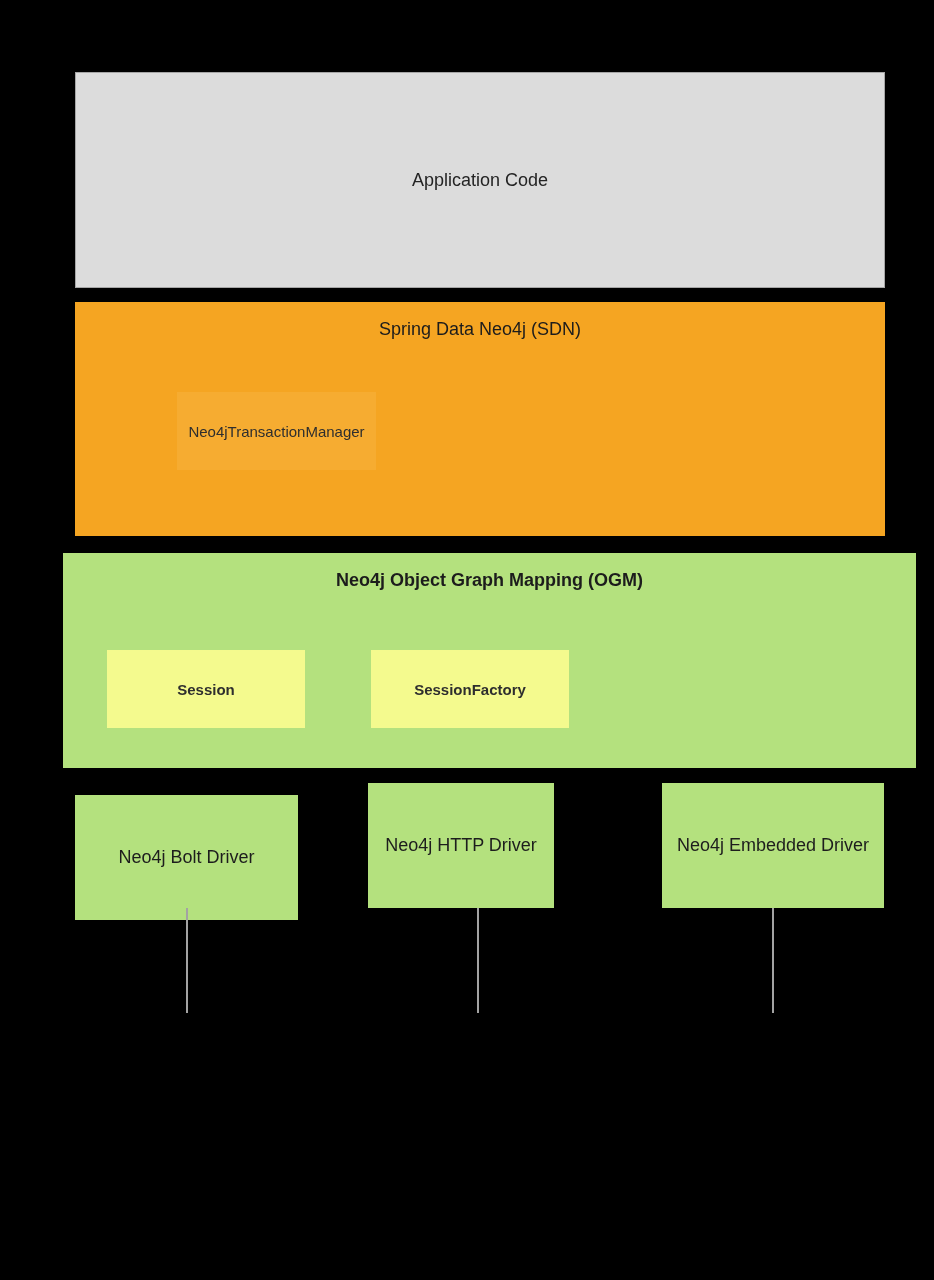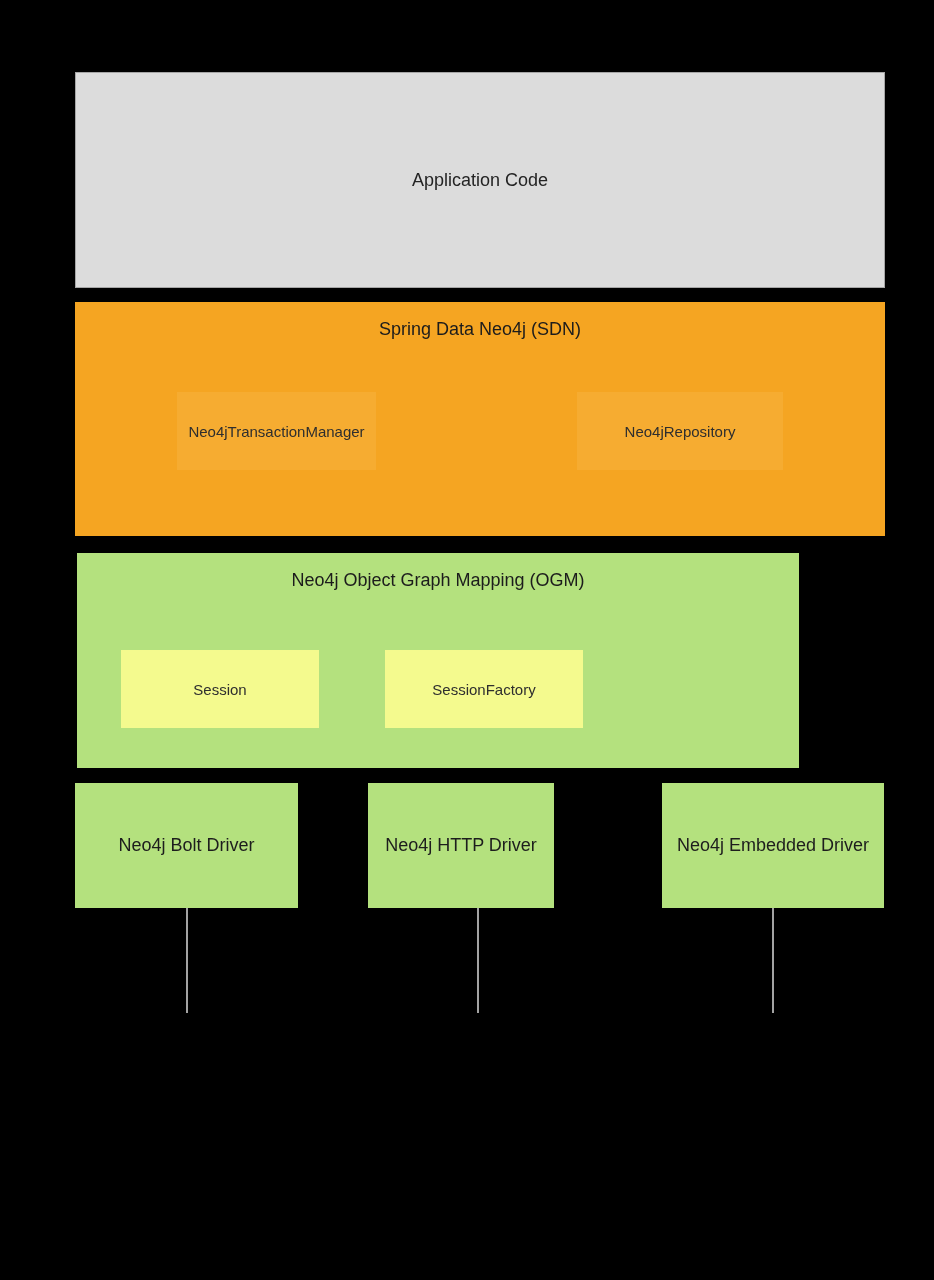--- a/index.html
+++ b/index.html
@@ -49,21 +49,21 @@
     font-size: 15px;
     color: #2e2e2e;
   }
   
   #app-box    { left: 75px;  top: 72px;   width: 810px; height: 216px; }
   
   #sdn-box    { left: 75px;  top: 302px;  width: 810px; height: 234px; background: #f5a522; padding-left: 36px; }
   #sdn-comp-0 { left: 102px; top: 90px;   width: 199px; height: 78px;  }
   #sdn-comp-1 { left: 502px; top: 90px;   width: 206px; height: 78px;  }
   
-  #ogm-box    { left: 77px;  top: 553px;  width: 722px; height: 215px; background: #b4e17e; }
+  #ogm-box    { left: 63px;  top: 553px;  width: 853px; height: 215px; background: #b4e17e; font-weight: bold; }
   #ogm-comp-0 { left: 44px;  top: 97px;   width: 198px; height: 78px;  }
   #ogm-comp-1 { left: 308px; top: 97px;   width: 198px; height: 78px;  }
   #ogm-comp-2 { left: 568px; top: 97px;   width: 197px; height: 78px;  }
   
   .driver-box {
     position: absolute;
     top: 783px;
     height: 125px;
     background: #b4e17e;
     display: flex;
@@ -97,36 +97,33 @@
 
   <div id="app-box" class="box gray-box center-label" style="background: rgb(220, 220, 220);">
     <span>Application Code</span>
   </div>
 
   <div id="sdn-box" class="box" style="background: rgb(245, 165, 34);">
     <div class="layer-title">Spring Data Neo4j (SDN)</div>
     <div id="sdn-comp-0" class="inner-box" style="background: rgb(246, 172, 49);">
       <span>Neo4jTransactionManager</span>
     </div>
-    <div id="sdn-comp-1" class="inner-box" style="background: rgb(246, 172, 49);">
-      <span>Neo4jRepository</span>
-    </div>
   </div>
 
   <div id="ogm-box" class="box" style="background: rgb(180, 225, 126);">
     <div class="layer-title">Neo4j Object Graph Mapping (OGM)</div>
     <div id="ogm-comp-0" class="inner-box" style="background: rgb(244, 250, 142);">
       <span>Session</span>
     </div>
     <div id="ogm-comp-1" class="inner-box" style="background: rgb(244, 250, 142);">
       <span>SessionFactory</span>
     </div>
   </div>
 
-  <div id="driver-0" class="driver-box" style="background: rgb(180, 225, 126);">
+  <div id="driver-0" class="driver-box" style="background: rgb(180, 225, 126); margin-top: 12px;">
     <span>Neo4j Bolt Driver</span>
   </div>
   <div id="driver-1" class="driver-box" style="background: rgb(180, 225, 126);">
     <span>Neo4j HTTP Driver</span>
   </div>
   <div id="driver-2" class="driver-box" style="background: rgb(180, 225, 126);">
     <span>Neo4j Embedded Driver</span>
   </div>
 
   <div id="connector-0" class="connector" style="background: rgb(163, 163, 163);"></div>

